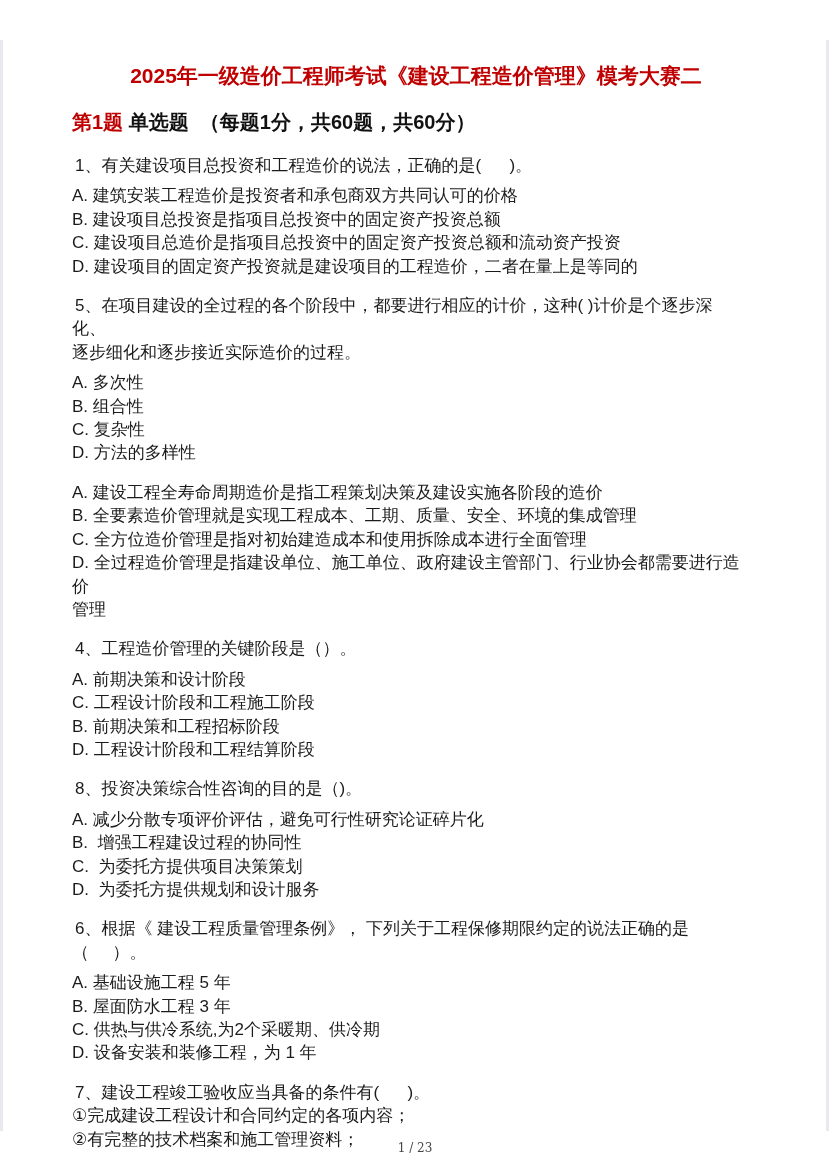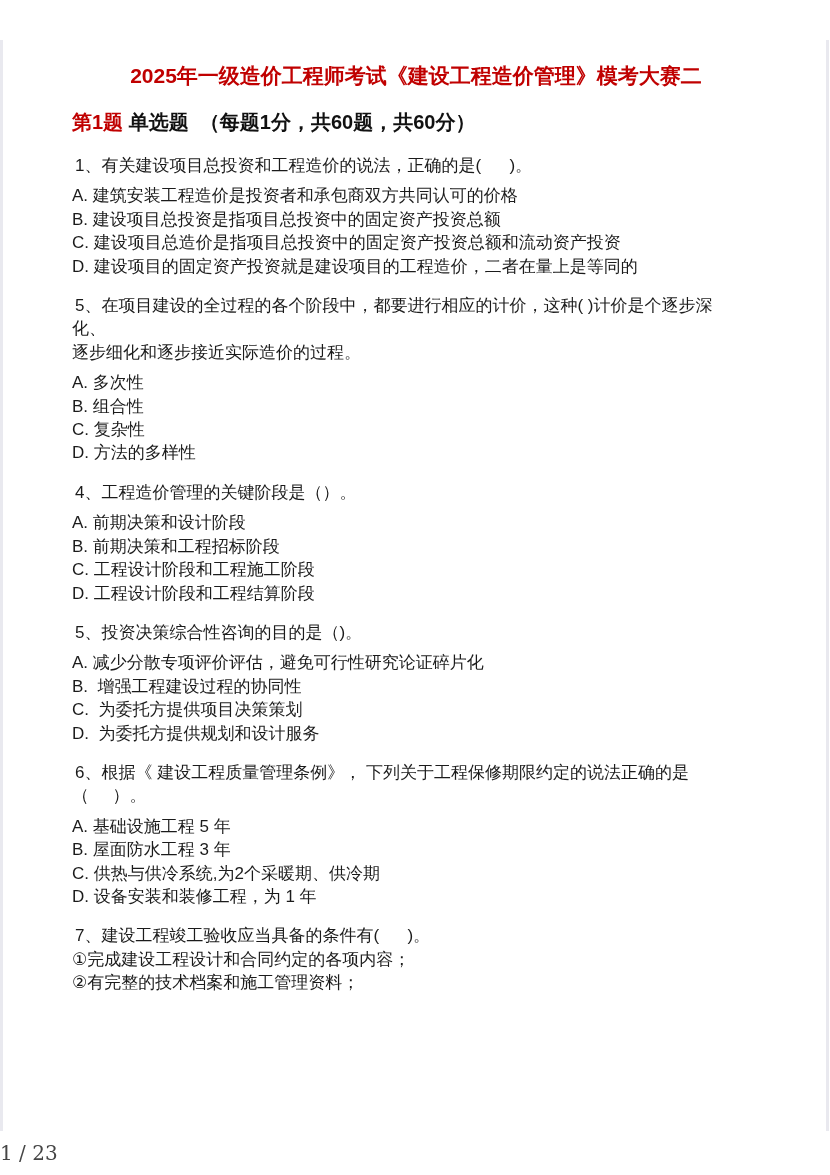--- a/index.html
+++ b/index.html
@@ -62,23 +62,23 @@
   .option{
     font-size:17px;
     line-height:23.4px;
     white-space:pre-wrap;
   }
   .footer{
     position:absolute;
     left:0;
     right:0;
     top:1141px;
-    text-align:left;
+    text-align:center;
     font-family:"DejaVu Serif","Liberation Serif",serif;
-    font-size:20px;
+    font-size:12px;
     color:var(--footer-text);
   }
 </style>
 </head>
 <body>
 
 <div class="page">
   <div class="edge edge-left"></div>
   <div class="edge edge-right"></div>
 
@@ -109,37 +109,47 @@
 
   <div class="option">B. 组合性</div>
 
   <div class="option">C. 复杂性</div>
 
   <div class="option">D. 方法的多样性</div>
 </div>
   </div>
 
   <div class="question">
+    <div class="options">
+  <div class="option">A. 建设工程全寿命周期造价是指工程策划决策及建设实施各阶段的造价</div>
+
+  <div class="option">B. 全要素造价管理就是实现工程成本、工期、质量、安全、环境的集成管理</div>
+
+  <div class="option">C. 全方位造价管理是指对初始建造成本和使用拆除成本进行全面管理</div>
+
+  <div class="option">D. 全过程造价管理是指建设单位、施工单位、政府建设主管部门、行业协会都需要进行造价
+管理</div>
+</div>
   </div>
 
   <div class="question">
     <div class="q-text">4、工程造价管理的关键阶段是（）。</div>
     <div class="options">
   <div class="option">A. 前期决策和设计阶段</div>
 
+  <div class="option">C. 工程设计阶段和工程施工阶段</div>
+
   <div class="option">B. 前期决策和工程招标阶段</div>
-
-  <div class="option">C. 工程设计阶段和工程施工阶段</div>
 
   <div class="option">D. 工程设计阶段和工程结算阶段</div>
 </div>
   </div>
 
   <div class="question">
-    <div class="q-text">5、投资决策综合性咨询的目的是（)。</div>
+    <div class="q-text">8、投资决策综合性咨询的目的是（)。</div>
     <div class="options">
   <div class="option">A. 减少分散专项评价评估，避免可行性研究论证碎片化</div>
 
   <div class="option">B.  增强工程建设过程的协同性</div>
 
   <div class="option">C.  为委托方提供项目决策策划</div>
 
   <div class="option">D.  为委托方提供规划和设计服务</div>
 </div>
   </div>

